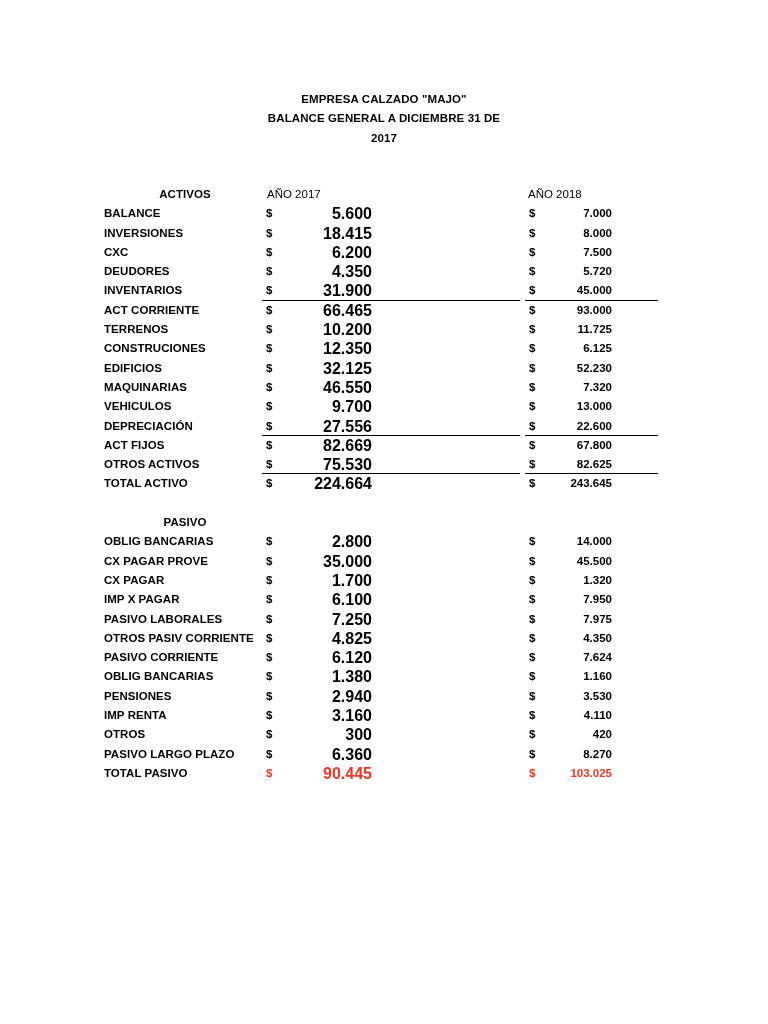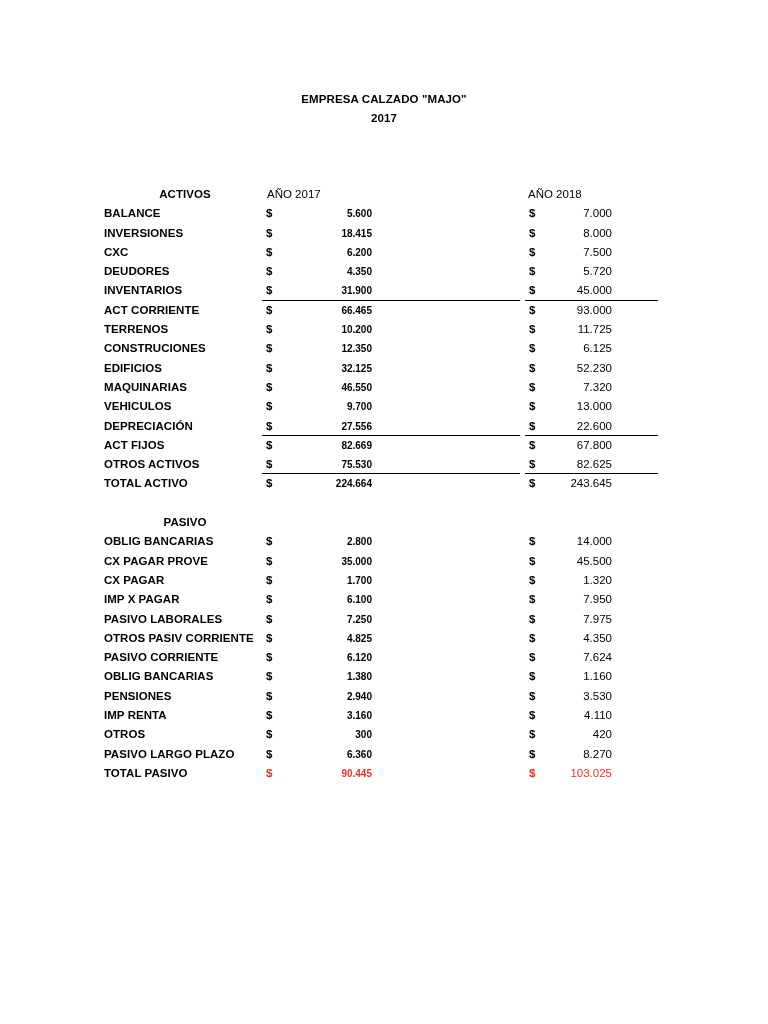--- a/index.html
+++ b/index.html
@@ -95,38 +95,38 @@
     top: 0;
     font-size: 11.5px;
     font-weight: bold;
   }
   .val1 {
     position: absolute;
     left: 272px;
     top: 0;
     width: 100px;
     text-align: right;
-    font-size: 10px;
+    font-size: 16px;
     font-weight: bold;
   }
   .cur2 {
     position: absolute;
     left: 529px;
     top: 0;
     font-size: 11.5px;
     font-weight: bold;
   }
   .val2 {
     position: absolute;
     left: 535px;
     top: 0;
     width: 77px;
     text-align: right;
     font-size: 11.5px;
-    font-weight: normal;
+    font-weight: bold;
   }
 
   
   .row.total-red .cur1,
   .row.total-red .val1,
   .row.total-red .cur2,
   .row.total-red .val2 {
     color: #F03423;
   }
 
@@ -154,20 +154,21 @@
     height: 19.3px;
   }
 </style>
 </head>
 <body>
 
 <div class="sheet">
 
   <div class="title-block">
     <div class="title-line">EMPRESA CALZADO "MAJO"</div>
+    <div class="title-line">BALANCE GENERAL A DICIEMBRE 31 DE</div>
     <div class="title-line">2017</div>
   </div>
 
   <div class="table" id="table-root">
       <div class="row section">
         <span class="label">ACTIVOS</span>
         <span class="colhead-1">AÑO 2017</span>
         <span class="colhead-2">AÑO 2018</span>
       </div>
       <div class="row">

